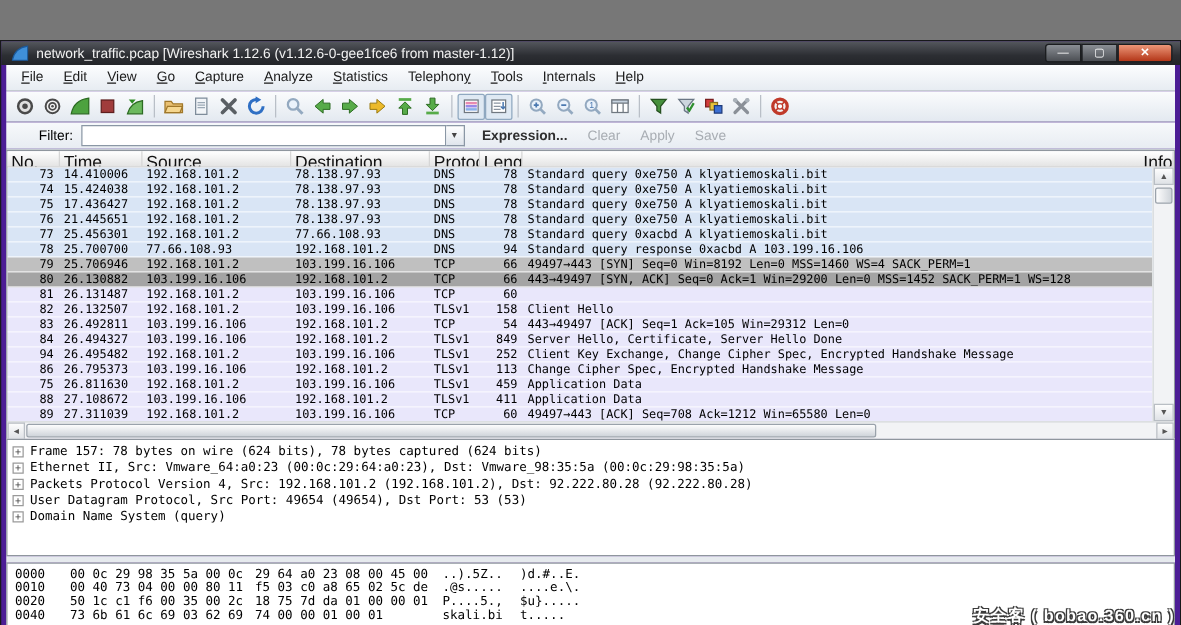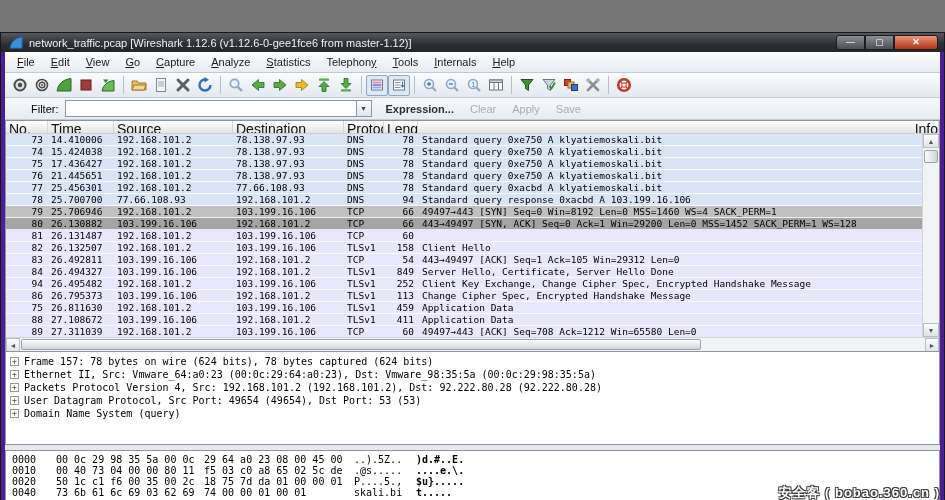--- a/index.html
+++ b/index.html
@@ -103,21 +103,21 @@
   .splitter { position:absolute; top:412px; left:4px; right:4px; height:5px; background:#e6eaee; }
   .hexpane {
     position:absolute; top:417px; left:4px; right:4px; height:61px;
     background:#fff; border:1px solid #8f969e; font-family:"DejaVu Sans Mono",monospace;
     font-size:10px; color:#000; padding:3px 0 0 6px; overflow:hidden;
   }
   .hrow { height:11px; line-height:11px; white-space:nowrap; }
   .hoff { display:inline-block; width:36px; }
   .hx { display:inline-block; width:140px; margin-left:8px; }
   .ha { display:inline-block; width:56px; margin-left:10px; }
-  .ha + .ha { margin-left:6px;font-weight:bold; }
+  .ha + .ha { margin-left:6px; }
   
   .statusbar {
     position:absolute; top:478px; left:4px; right:4px; height:17px;
     background:linear-gradient(#f6f8fa,#dde2e8); border-top:1px solid #c4cad1;
     display:flex; align-items:center; font-size:10px; color:#222; padding-left:4px;
   }
   .led { width:10px; height:10px; border-radius:50%; background:radial-gradient(circle at 35% 30%, #f8f4a0, #cdbf2a 70%); border:1px solid #8b8b4a; flex:none; }
   .status-box {
     height:13px; border:1px solid #b6bcc3; border-radius:2px; background:rgba(255,255,255,.4);
     display:flex; align-items:center; padding:0 5px; margin-left:5px; white-space:nowrap; overflow:hidden;

